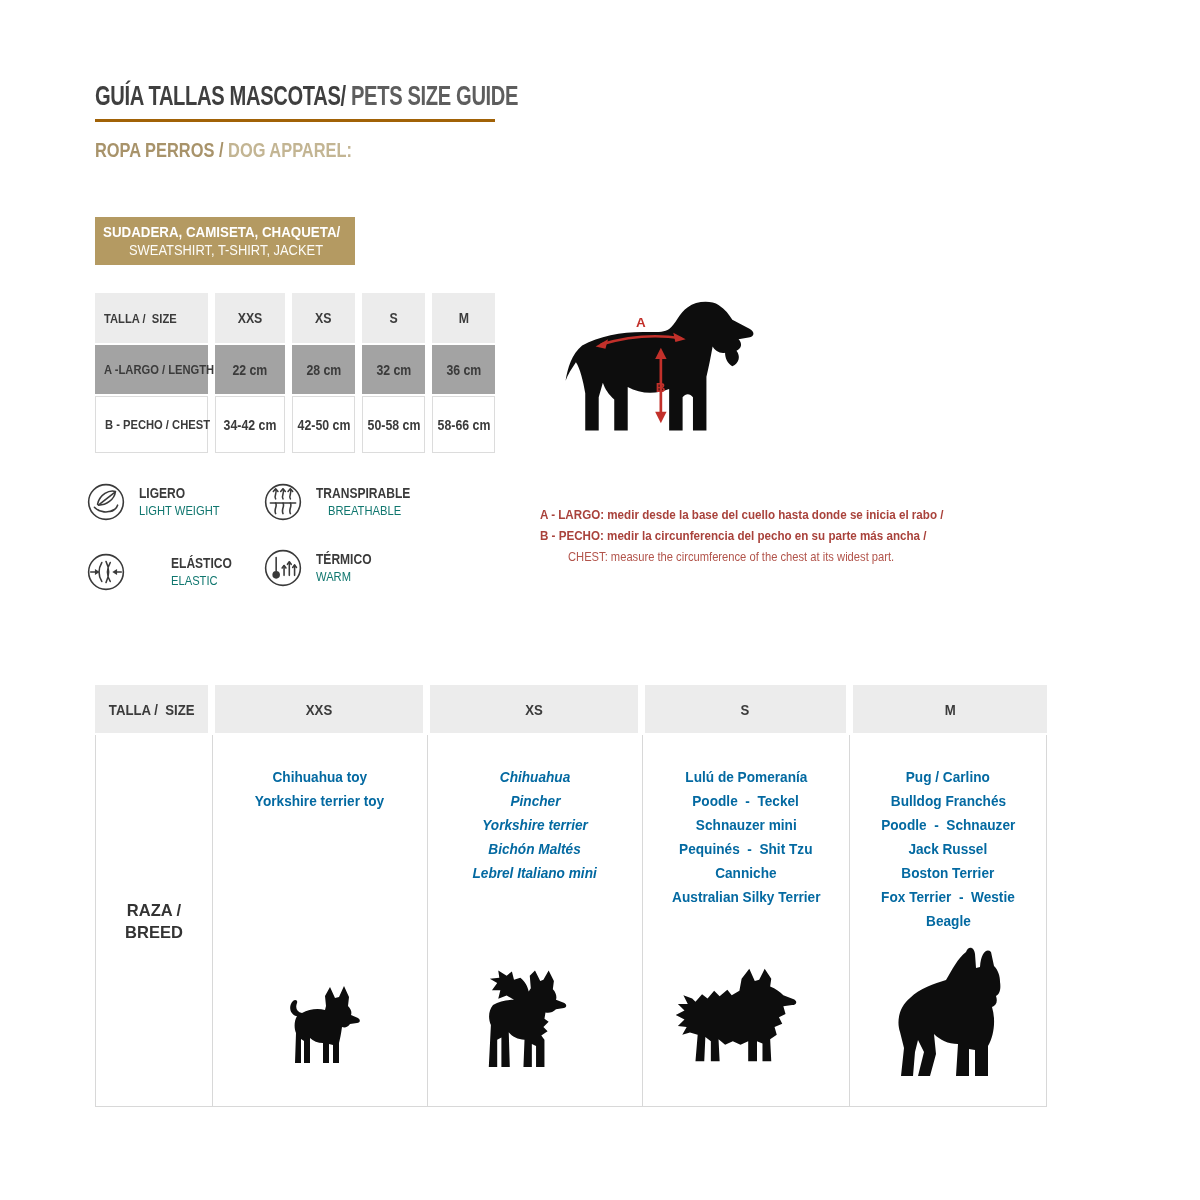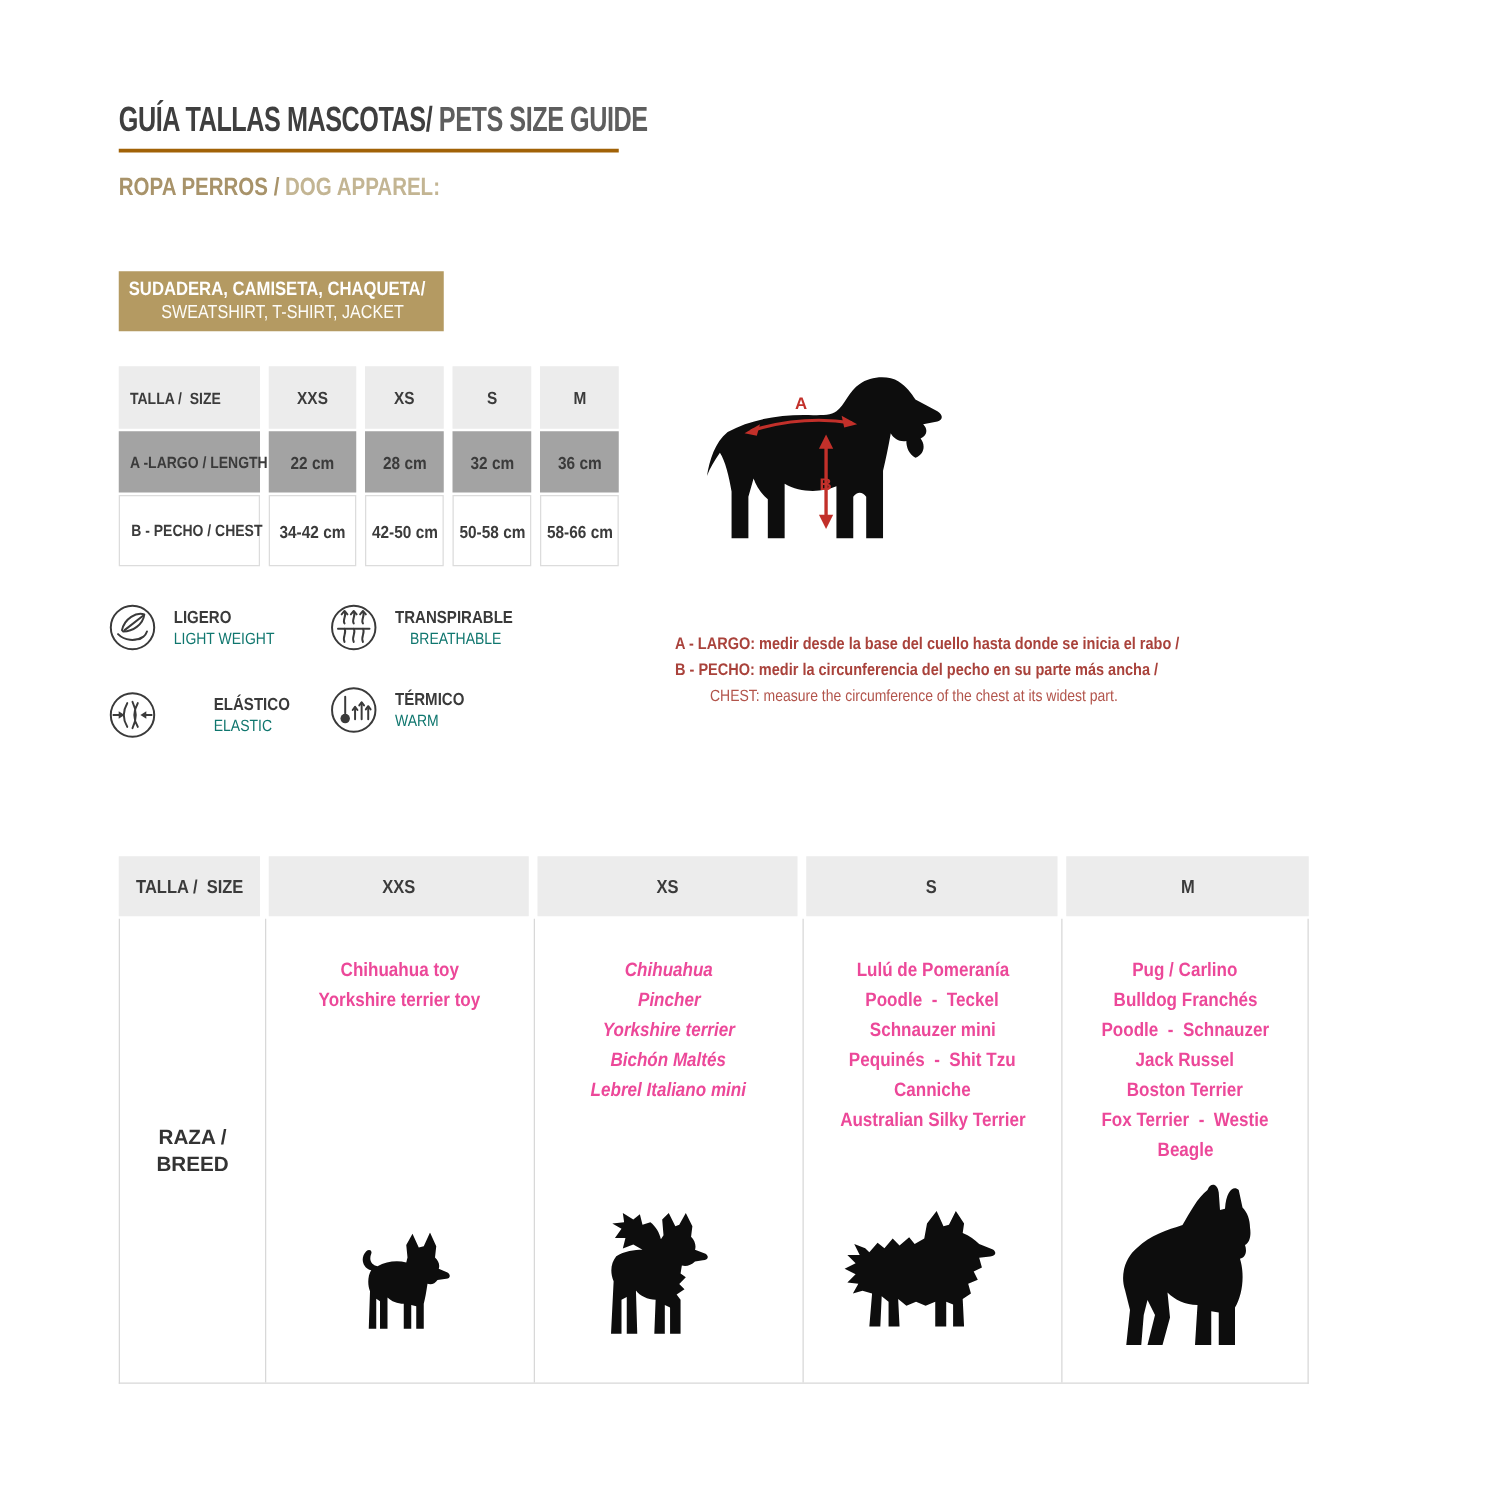--- a/index.html
+++ b/index.html
@@ -63,21 +63,21 @@
   .breed-header .cell{background:#ececec;display:flex;align-items:center;justify-content:center;
                       font-weight:bold;font-size:15px;color:#3b3b3b;}
   .breed-body{position:absolute;left:95px;top:735px;width:952px;height:372px;display:flex;
               border:1px solid #d8d8d8;border-top:none;box-sizing:border-box;}
   .breed-cell{position:relative;border-right:1px solid #d8d8d8;box-sizing:border-box;
               text-align:center;padding-top:30px;}
   .breed-cell:last-child{border-right:none;}
   .bc-0{width:117px;display:flex;align-items:center;justify-content:center;padding-top:0;}
   .bc-1{width:215px;} .bc-2{width:215px;font-style:italic;} .bc-3{width:207px;} .bc-4{width:196px;}
   .raza{font-weight:bold;font-size:16.5px;line-height:22px;color:#333;}
-  .breed-line{font-weight:bold;font-size:15.5px;line-height:24px;color:#ec4899;}
+  .breed-line{font-weight:bold;font-size:15.5px;line-height:24px;color:#0369a1;}
   .dogpic{position:absolute;left:50%;transform:translateX(-50%);}
   .dog-xxs{bottom:28px;} .dog-xs{bottom:26px;} .dog-s{bottom:36px;} .dog-m{bottom:20px;}
 
   .icdr{stroke:#3a3a3a;fill:none;stroke-width:1.5;stroke-linecap:round;stroke-linejoin:round;}
 </style>
 </head>
 <body>
 
 <div class="page">
 

